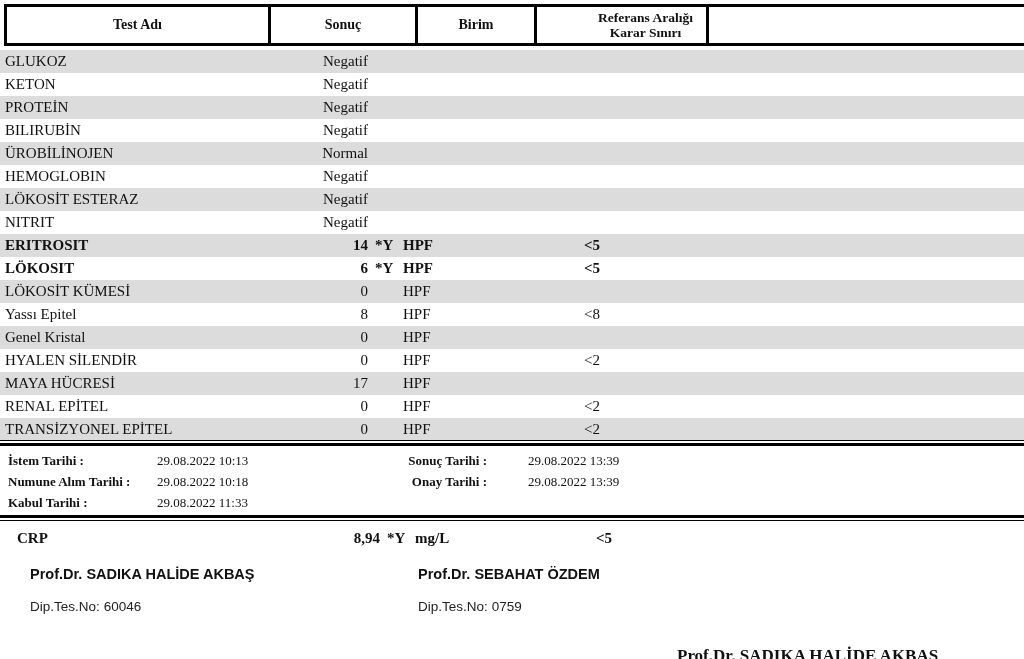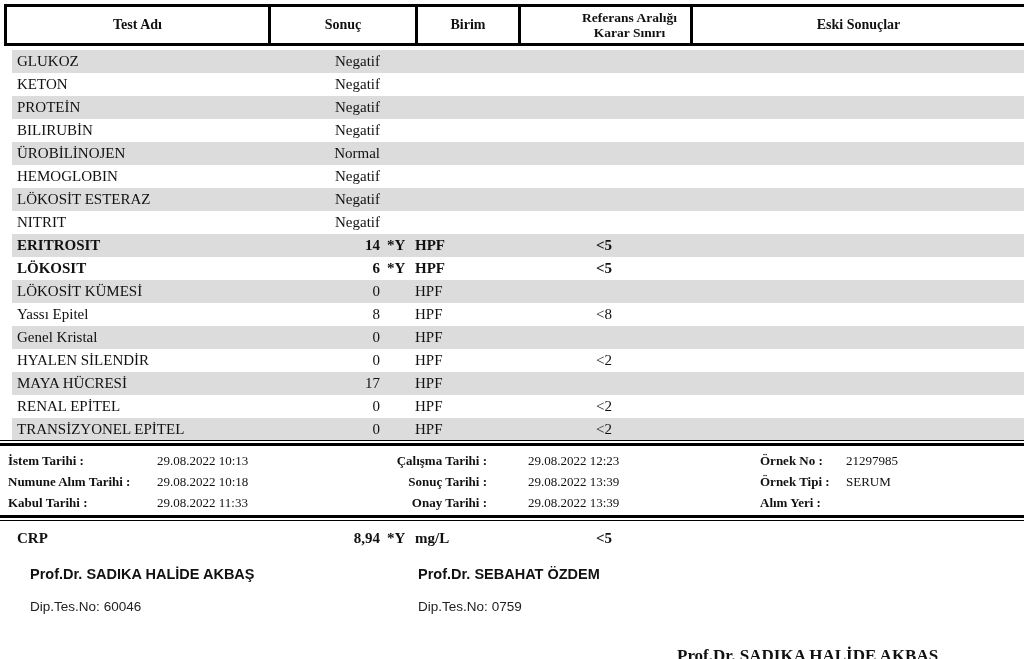--- a/index.html
+++ b/index.html
@@ -7,27 +7,27 @@
         font-family:"Liberation Serif", serif;color:#111;}
 
   
   .thead{position:absolute;top:4px;left:4px;width:1020px;height:42px;display:flex;
          border:3px solid #000;border-right:none;box-sizing:border-box;
          font-weight:bold;font-size:14px;}
   .th{border-right:3px solid #000;display:flex;flex-direction:column;align-items:center;
       justify-content:center;text-align:center;box-sizing:border-box;}
   .th-test{width:264px;}
   .th-sonuc{width:147px;}
-  .th-birim{width:103px;}
+  .th-birim{width:119px;}
   .th-ref{width:172px;font-size:13.5px;line-height:15px;padding-left:48px;}
   .th-eski{flex:1;border-right:none;}
 
   
   .tbody{position:absolute;top:50px;left:0;width:1024px;font-size:15px;}
-  .trow{position:relative;height:23px;line-height:23px;margin-left:12px;}
+  .trow{position:relative;height:23px;line-height:23px;}
   .trow.shaded{background:#dcdcdc;}
   .trow.bold{font-weight:bold;}
   .c-name{position:absolute;left:5px;white-space:nowrap;}
   .c-val{position:absolute;left:228px;width:140px;text-align:right;}
   .c-flag{position:absolute;left:375px;width:34px;text-align:left;}
   .c-unit{position:absolute;left:403px;width:103px;text-align:left;}
   .c-ref{position:absolute;left:506px;width:172px;text-align:center;}
 
   
   .rule{position:absolute;left:0;width:1024px;background:#000;}
@@ -73,21 +73,20 @@
 <div class="page">
 
   <div class="thead">
     <div class="th th-test">Test Adı</div>
     <div class="th th-sonuc">Sonuç</div>
     <div class="th th-birim">Birim</div>
     <div class="th th-ref">
       <div>Referans Aralığı</div>
       <div>Karar Sınırı</div>
     </div>
-    <div class="th th-eski">Eski Sonuçlar</div>
   </div>
 
   <div class="tbody">
     <div class="trow shaded">
       <span class="c-name">GLUKOZ</span>
       <span class="c-val">Negatif</span>
       <span class="c-flag"></span>
       <span class="c-unit"></span>
       <span class="c-ref"></span>
     </div>
@@ -234,49 +233,29 @@
       <span class="info-label">Numune Alım Tarihi :</span>
       <span class="info-value">29.08.2022 10:18</span>
     </div>
 
     <div class="info-line">
       <span class="info-label">Kabul Tarihi :</span>
       <span class="info-value">29.08.2022 11:33</span>
     </div>
   </div>
   <div class="info-col info-mid">
-    <div class="info-line">
-      <span class="info-label">Çalışma Tarihi :</span>
-      <span class="info-value">29.08.2022 12:23</span>
-    </div>
 
     <div class="info-line">
       <span class="info-label">Sonuç Tarihi :</span>
       <span class="info-value">29.08.2022 13:39</span>
     </div>
 
     <div class="info-line">
       <span class="info-label">Onay Tarihi :</span>
       <span class="info-value">29.08.2022 13:39</span>
-    </div>
-  </div>
-  <div class="info-col info-right">
-    <div class="info-line">
-      <span class="info-label">Örnek No :</span>
-      <span class="info-value">21297985</span>
-    </div>
-
-    <div class="info-line">
-      <span class="info-label">Örnek Tipi :</span>
-      <span class="info-value">SERUM</span>
-    </div>
-
-    <div class="info-line">
-      <span class="info-label">Alım Yeri :</span>
-      <span class="info-value"></span>
     </div>
   </div>
 
   <div class="rule rule-b-thick"></div>
   <div class="rule rule-b-thin"></div>
 
   <div class="crp-row">
     <span class="c-name">CRP</span>
     <span class="c-val">8,94</span>
     <span class="c-flag">*Y</span>

